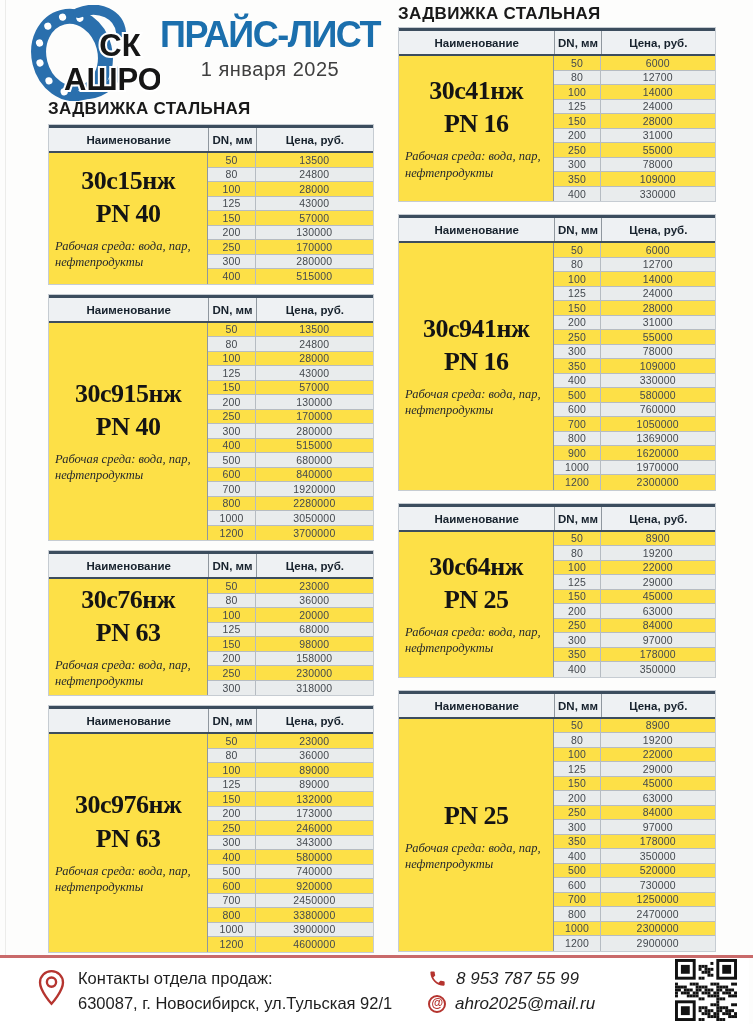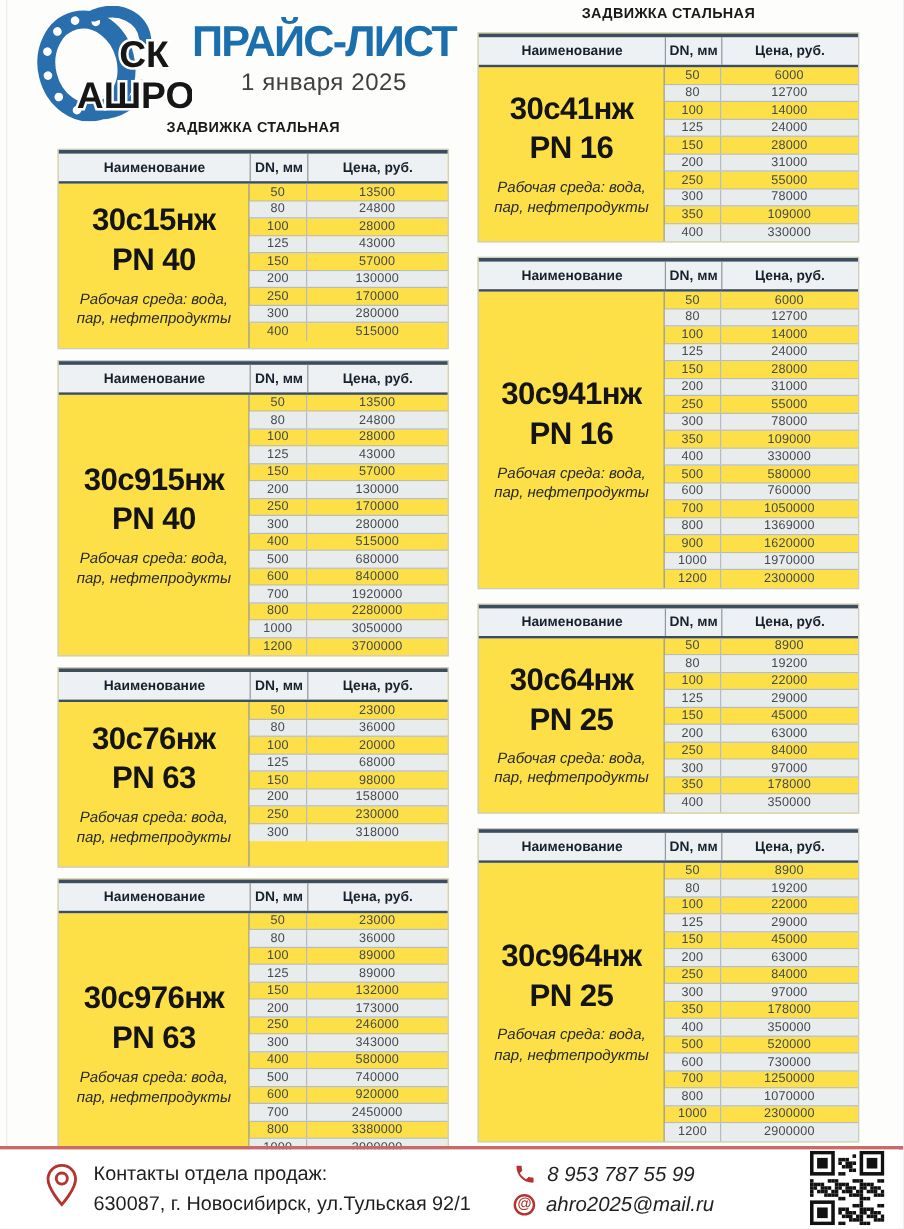--- a/index.html
+++ b/index.html
@@ -6,38 +6,38 @@
   .page{position:relative;width:753px;height:1024px;background:#fdfdfc;overflow:hidden;
         font-family:"Liberation Sans",sans-serif;margin:0 auto;}
   .edge-line{position:absolute;left:5px;top:0;bottom:0;width:1px;background:#ececea;}
 
   
   .logo{position:absolute;left:20px;top:5px;width:140px;height:96px;}
   .title-wrap{position:absolute;left:158px;top:16px;width:224px;text-align:center;}
   .title{font-size:36px;font-weight:700;color:#1b6fad;letter-spacing:-1.5px;line-height:1.05;}
   .date{font-size:20px;color:#3f3f3f;margin-top:4px;letter-spacing:0.5px;}
 
-  .section-heading{position:absolute;font-size:12px;font-weight:700;color:#191919;
-                   text-align:center;letter-spacing:0.3px;}
+  .section-heading{position:absolute;font-size:17px;font-weight:700;color:#191919;
+                   text-align:left;letter-spacing:0.3px;}
   #heading-left{left:48px;top:99px;width:326px;}
   #heading-right{left:398px;top:4px;width:318px;}
 
   .col{position:absolute;display:flex;flex-direction:column;}
   #col-left{left:48px;top:124px;width:326px;gap:9px;}
   #col-right{left:398px;top:27px;width:318px;gap:12px;}
 
   
   .ptable{border:1px solid #c6ccd2;background:#fde047;}
   .thead{display:grid;grid-template-columns:49.2% 14.6% 36.2%;background:#eef1f3;
          border-top:3px solid #3c4d5e;border-bottom:2px solid #3c4d5e;}
   .th{padding:6px 2px 5px;font-size:11.5px;font-weight:700;text-align:center;color:#16212c;}
   .th.dn,.th.price{border-left:1px solid #8f979e;}
   .tbody{display:grid;grid-template-columns:49.2% 50.8%;}
   .name-panel{border-right:1px solid #8f979e;display:flex;flex-direction:column;
-              align-items:center;justify-content:center;text-align:center;padding:16px 6px;}
+              align-items:center;justify-content:center;text-align:left;padding:0 6px;font-family:Liberation Serif, serif;}
   .model,.pn{font-weight:700;font-size:26px;color:#141414;line-height:1.12;letter-spacing:-0.5px;}
   .pn{margin-top:4px;}
   .medium{margin-top:10px;font-style:italic;font-size:12.5px;color:#26292c;line-height:1.3;max-width:168px;}
   .rows{display:block;}
   .row{box-sizing:border-box;height:14.5px;display:grid;grid-template-columns:28.7% 71.3%;
        border-bottom:1px solid #b6bcc2;font-size:10.5px;color:#44494f;}
   .row:nth-child(even){background:#e9eced;}
   .row:last-child{border-bottom:none;}
   .cell{display:flex;align-items:center;justify-content:center;line-height:1;letter-spacing:0.2px;}
   .dn-cell{border-right:1px solid #b6bcc2;}
@@ -546,21 +546,20 @@
   </section>
 
   <section class="ptable">
     <div class="thead">
       <div class="th name">Наименование</div>
       <div class="th dn">DN, мм</div>
       <div class="th price">Цена, руб.</div>
     </div>
     <div class="tbody">
       <div class="name-panel">
-        <div class="model">30с964нж</div>
         <div class="pn">PN 25</div>
         <div class="medium">Рабочая среда: вода, пар, нефтепродукты</div>
       </div>
       <div class="rows">
             <div class="row">
               <div class="cell dn-cell">50</div>
               <div class="cell price-cell">8900</div>
             </div>
             <div class="row">
               <div class="cell dn-cell">80</div>
@@ -605,21 +604,21 @@
             <div class="row">
               <div class="cell dn-cell">600</div>
               <div class="cell price-cell">730000</div>
             </div>
             <div class="row">
               <div class="cell dn-cell">700</div>
               <div class="cell price-cell">1250000</div>
             </div>
             <div class="row">
               <div class="cell dn-cell">800</div>
-              <div class="cell price-cell">1070000</div>
+              <div class="cell price-cell">2470000</div>
             </div>
             <div class="row">
               <div class="cell dn-cell">1000</div>
               <div class="cell price-cell">2300000</div>
             </div>
             <div class="row">
               <div class="cell dn-cell">1200</div>
               <div class="cell price-cell">2900000</div>
             </div>
           </div>

